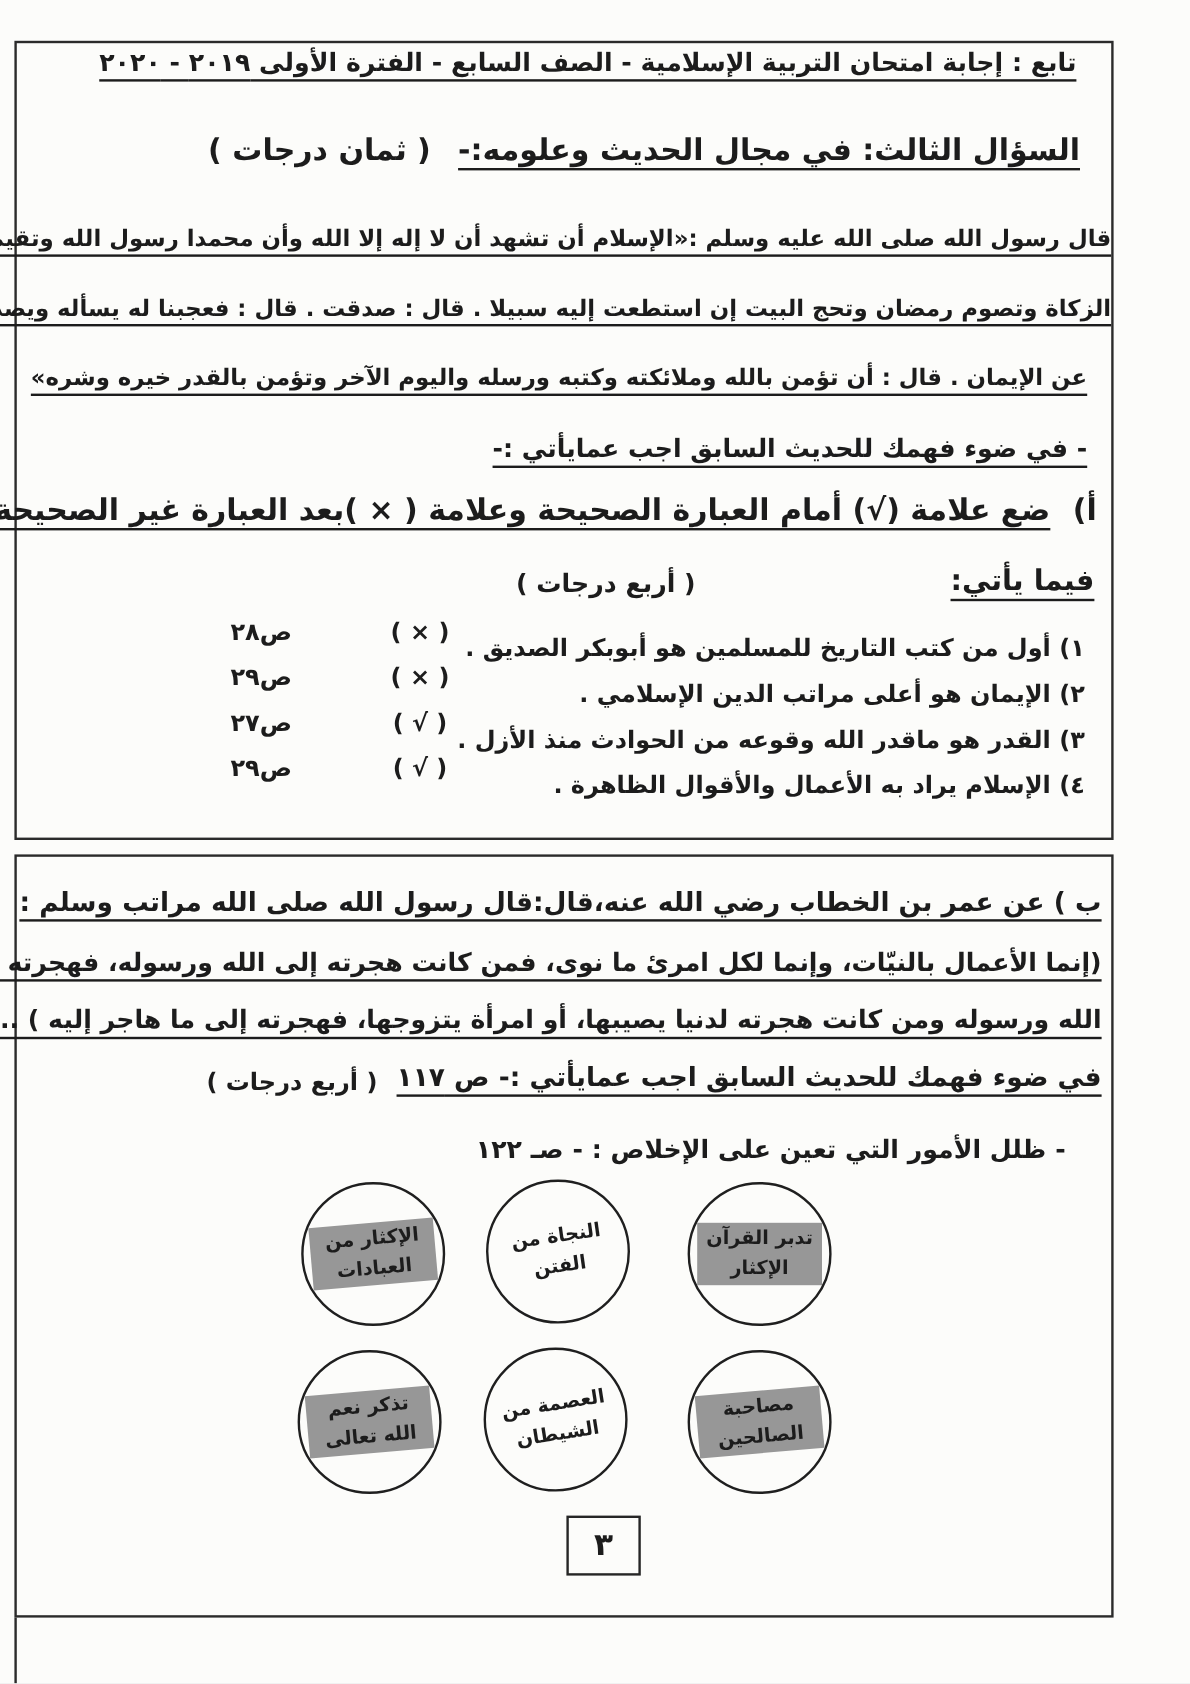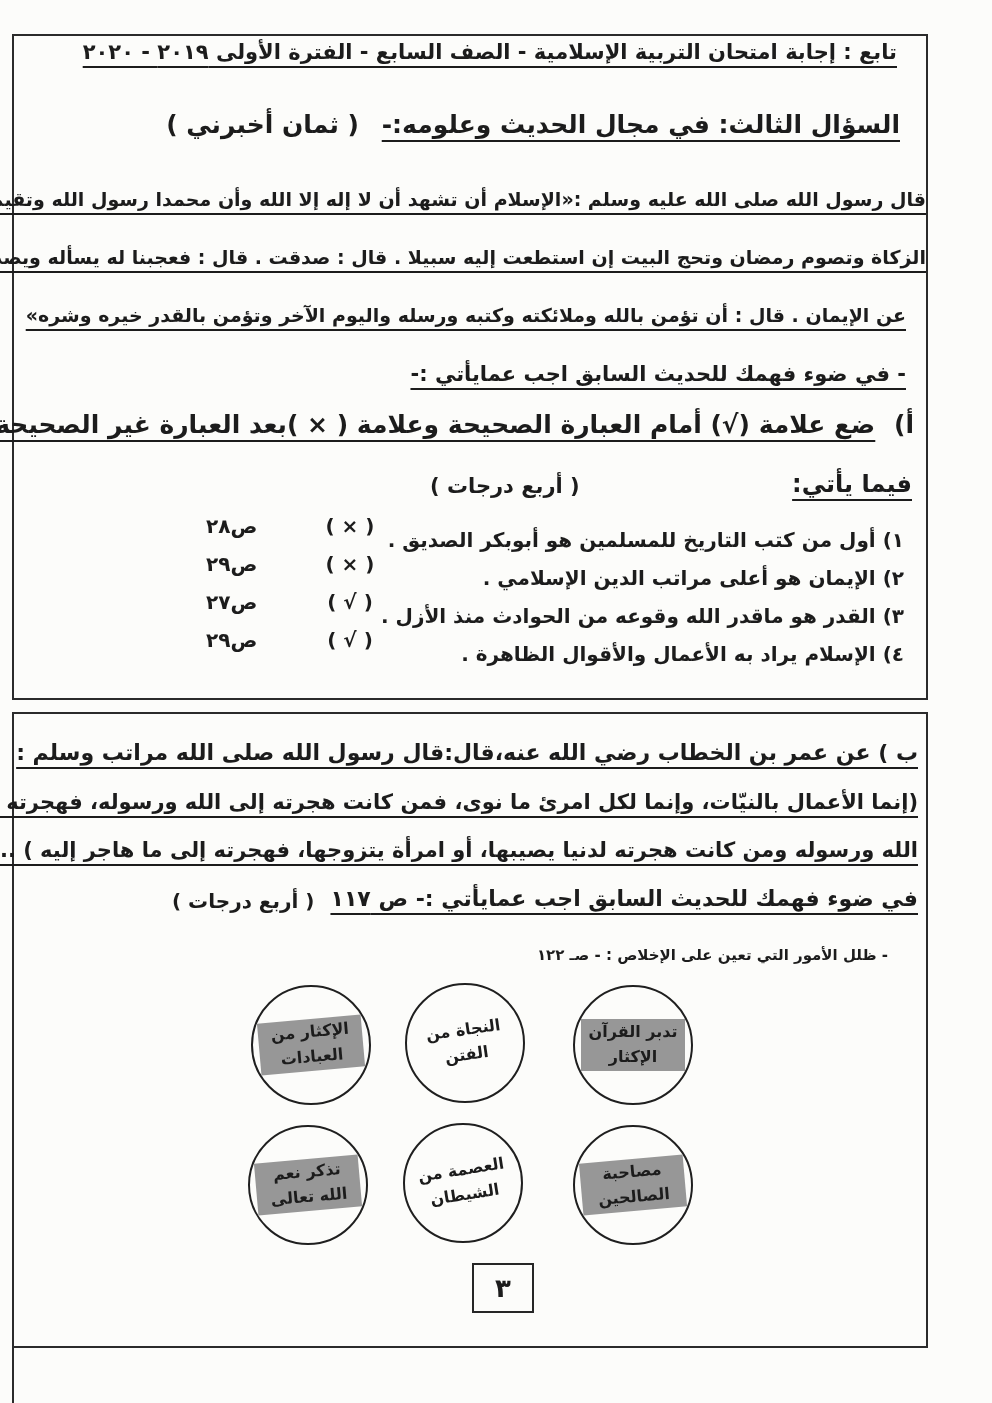--- a/index.html
+++ b/index.html
@@ -21,28 +21,28 @@
   .h2 { top:246px; }
   .h3 { top:304px; right:86px; }
   .instr-a { top:362px; right:86px; font-size:21px; }
   .prompt-a { top:410px; right:78px; font-size:25px; }
   .prompt-a .label { margin-left:10px; text-decoration:none; }
   .fima { top:470px; right:80px; font-size:24px; }
   .marks-a { top:474px; left:430px; font-size:21px; }
   .item-row { position:absolute; left:14px; right:14px; height:34px; font-size:20px; }
   .item-row .stmt { position:absolute; right:74px; top:14px; }
   .item-row .answer { position:absolute; left:296px; top:0; width:80px; text-align:center; direction:ltr; }
-  .item-row .pref { position:absolute; left:192px; top:0;text-align:right; }
+  .item-row .pref { position:absolute; left:178px; top:0;text-align:right; }
   .r1 { top:514px; } .r2 { top:552px; } .r3 { top:590px; } .r4 { top:628px; }
   .b-intro { top:740px; right:74px; font-size:22px; }
   .b-h1 { top:790px; right:74px; font-size:21px; }
   .b-h2 { top:838px; right:74px; font-size:21px; }
   .b-instr { top:886px; right:74px; font-size:22px; }
   .b-marks { top:889px; left:172px; font-size:20px; }
-  .b-task { top:946px; right:104px; font-size:15px; }
+  .b-task { top:946px; right:104px; font-size:21px; }
   .circle {
     position:absolute; width:120px; height:120px; border:2.5px solid #1f1f1f;
     border-radius:50%; display:flex; align-items:center; justify-content:center;
     text-align:center; font-size:16px; line-height:1.55; padding:6px;
     background:#fcfcfa;
   }
   .circle .ctext { display:inline; }
   .circle .ctext.shaded { background:#979797; box-decoration-break:clone; -webkit-box-decoration-break:clone; padding:1px 3px; }
   .c1 { left:573px; top:985px; }
   .c2 { left:405px; top:983px; }
@@ -68,21 +68,21 @@
   <div class="box" style="left:12px; top:34px; width:916px; height:666px;"></div>
   <div class="box" style="left:12px; top:712px; width:916px; height:636px;"></div>
   <div class="left-edge-ext"></div>
 
   <div class="abs header-line">
     <span class="u">تابع : إجابة امتحان التربية الإسلامية - الصف السابع - الفترة الأولى  ٢٠١٩ - ٢٠٢٠</span>
   </div>
 
   <div class="abs q3-title">
     <span class="u">السؤال الثالث: في مجال  الحديث وعلومه:-</span>
-    <span class="marks">( ثمان أخبرني )</span>
+    <span class="marks">( ثمان درجات )</span>
   </div>
 
   <div class="abs hadith h1 u">قال رسول الله صلى الله عليه وسلم :«الإسلام أن تشهد أن لا إله إلا الله وأن محمدا رسول الله وتقيم الصلاة وتؤتي</div>
   <div class="abs hadith h2 u">الزكاة وتصوم رمضان وتحج البيت إن استطعت إليه سبيلا . قال : صدقت . قال : فعجبنا له يسأله ويصدقه . قال : أخبرني</div>
   <div class="abs instr-a u">-   في ضوء فهمك للحديث السابق اجب عمايأتي :-</div>
 
   <div class="abs hadith h3 u">عن الإيمان . قال : أن تؤمن بالله وملائكته وكتبه ورسله واليوم الآخر وتؤمن بالقدر خيره وشره»</div>
 
   <div class="abs prompt-a">
     <span class="label">أ)</span>

